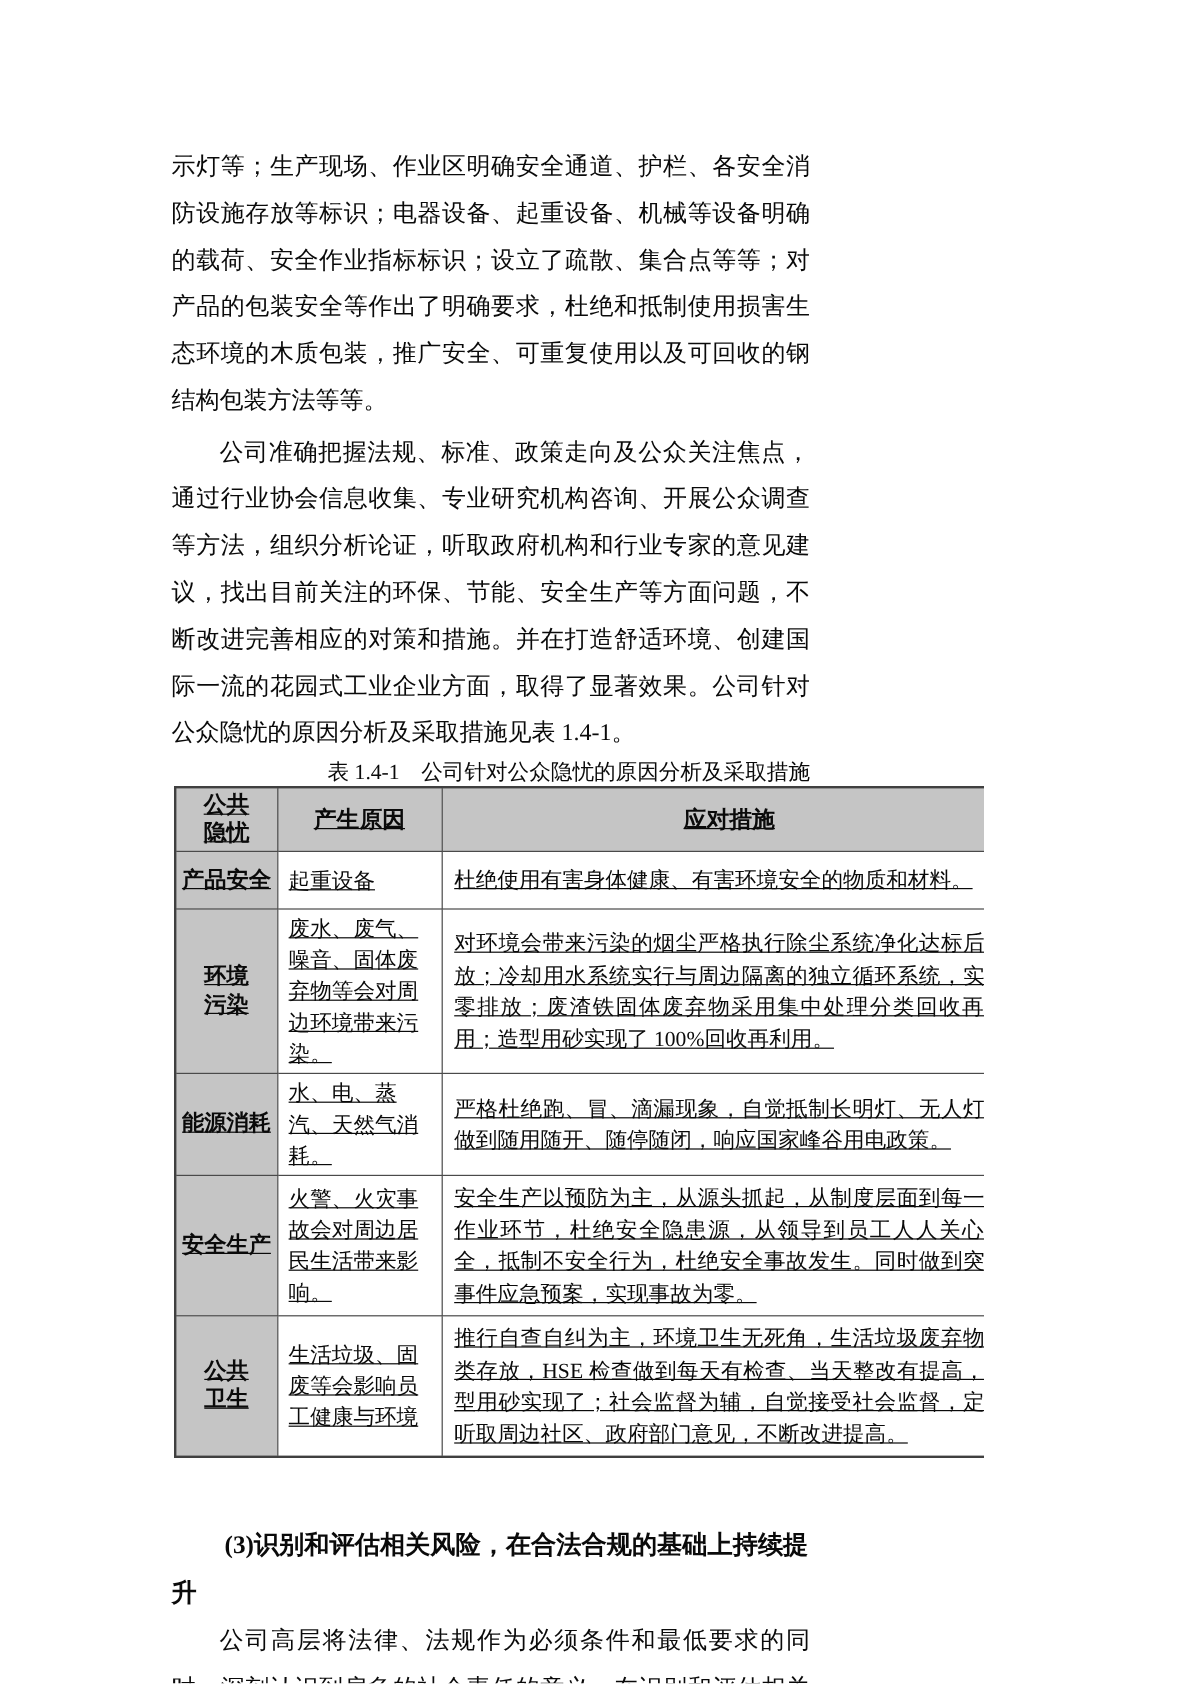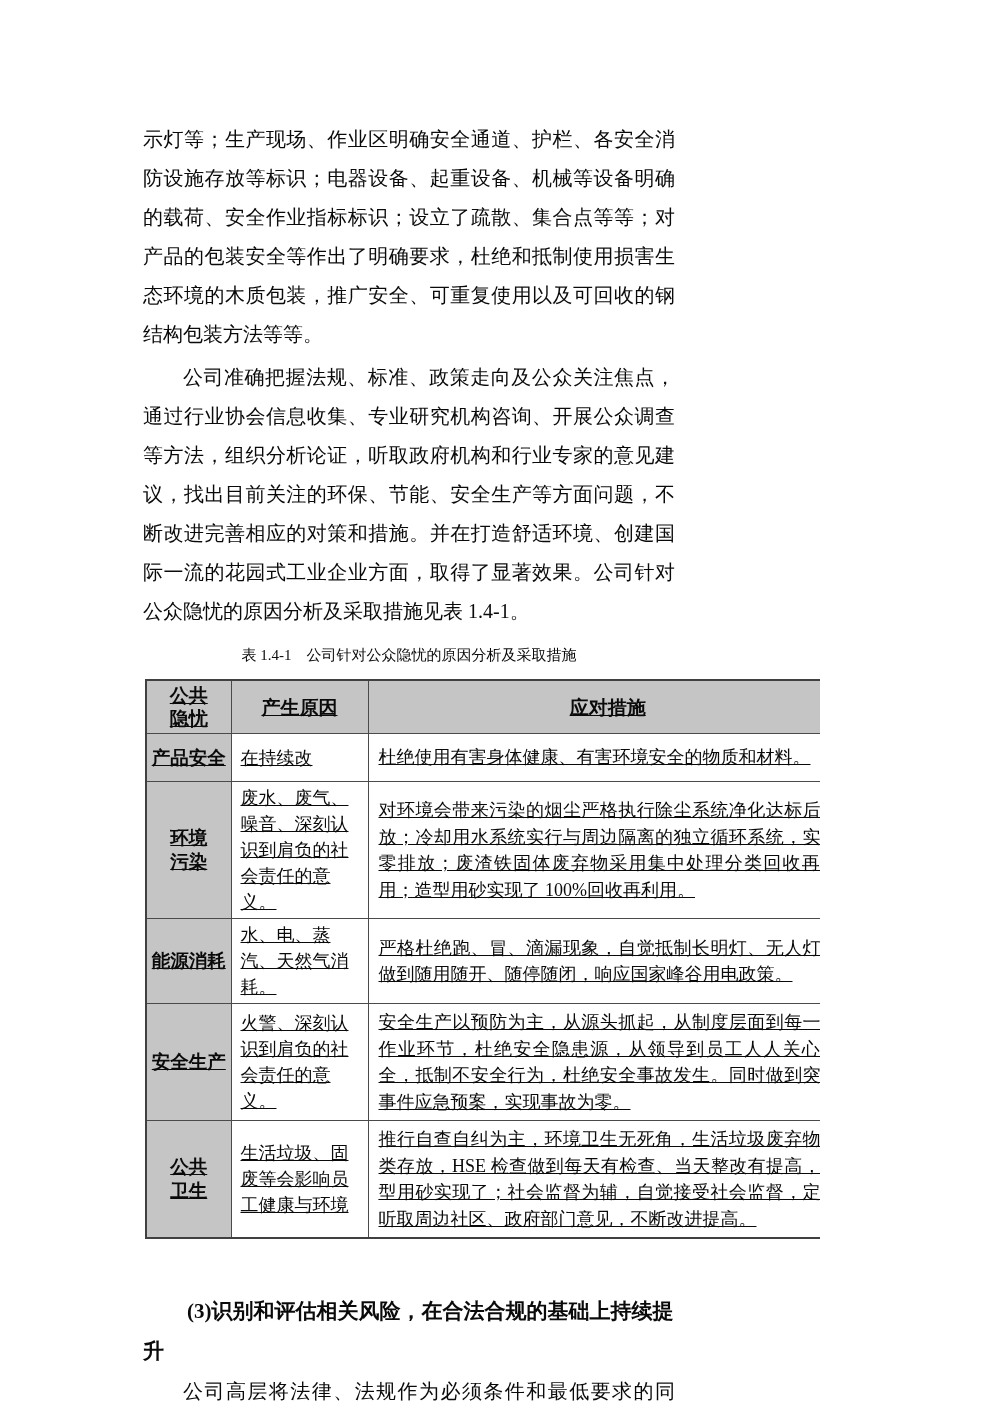--- a/index.html
+++ b/index.html
@@ -18,23 +18,23 @@
   p.body {
     margin: 0;
     font-size: 20px;
     line-height: 39px;
     text-align: justify;
     word-break: break-all;
   }
   p.body.indent { text-indent: 2em; }
   p.p2 { margin-top: 4px; }
   .caption {
-    margin: 12px;
-    text-align: center;
-    font-size: 15px;
+    margin: 0;
+    text-align: right;
+    font-size: 18px;
     line-height: 24px;
   }
   table.concern {
     border-collapse: collapse;
     table-layout: fixed;
     width: 702px;
     margin: 0 0 0 2px;
     border: 2px solid #404040;
     text-decoration: underline;
   }
@@ -119,37 +119,37 @@
       </colgroup>
       <tbody>
           <tr class="h-header">
         <th class="hdr">公共
 隐忧</th>
         <th class="hdr">产生原因</th>
         <th class="hdr">应对措施</th>
       </tr>
       <tr class="h-row1">
         <td class="cat">产品安全</td>
-        <td class="cause">在持续改</td>
+        <td class="cause">起重设备</td>
         <td class="measure">杜绝使用有害身体健康、有害环境安全的物质和材料。</td>
       </tr>
       <tr class="h-row2">
         <td class="cat">环境
 污染</td>
-        <td class="cause">废水、废气、噪音、深刻认识到肩负的社会责任的意义。</td>
+        <td class="cause">废水、废气、噪音、固体废弃物等会对周边环境带来污染。</td>
         <td class="measure">对环境会带来污染的烟尘严格执行除尘系统净化达标后排放；冷却用水系统实行与周边隔离的独立循环系统，实现零排放；废渣铁固体废弃物采用集中处理分类回收再利用；造型用砂实现了 100%回收再利用。</td>
       </tr>
       <tr class="h-row3">
         <td class="cat">能源消耗</td>
         <td class="cause">水、电、蒸汽、天然气消耗。</td>
         <td class="measure">严格杜绝跑、冒、滴漏现象，自觉抵制长明灯、无人灯，做到随用随开、随停随闭，响应国家峰谷用电政策。</td>
       </tr>
       <tr class="h-row5">
         <td class="cat">安全生产</td>
-        <td class="cause">火警、深刻认识到肩负的社会责任的意义。</td>
+        <td class="cause">火警、火灾事故会对周边居民生活带来影响。</td>
         <td class="measure">安全生产以预防为主，从源头抓起，从制度层面到每一个作业环节，杜绝安全隐患源，从领导到员工人人关心安全，抵制不安全行为，杜绝安全事故发生。同时做到突发事件应急预案，实现事故为零。</td>
       </tr>
       <tr class="h-row6">
         <td class="cat">公共
 卫生</td>
         <td class="cause">生活垃圾、固废等会影响员工健康与环境</td>
         <td class="measure">推行自查自纠为主，环境卫生无死角，生活垃圾废弃物分类存放，HSE 检查做到每天有检查、当天整改有提高，造型用砂实现了；社会监督为辅，自觉接受社会监督，定期听取周边社区、政府部门意见，不断改进提高。</td>
       </tr>
     </tbody>
       </table>

